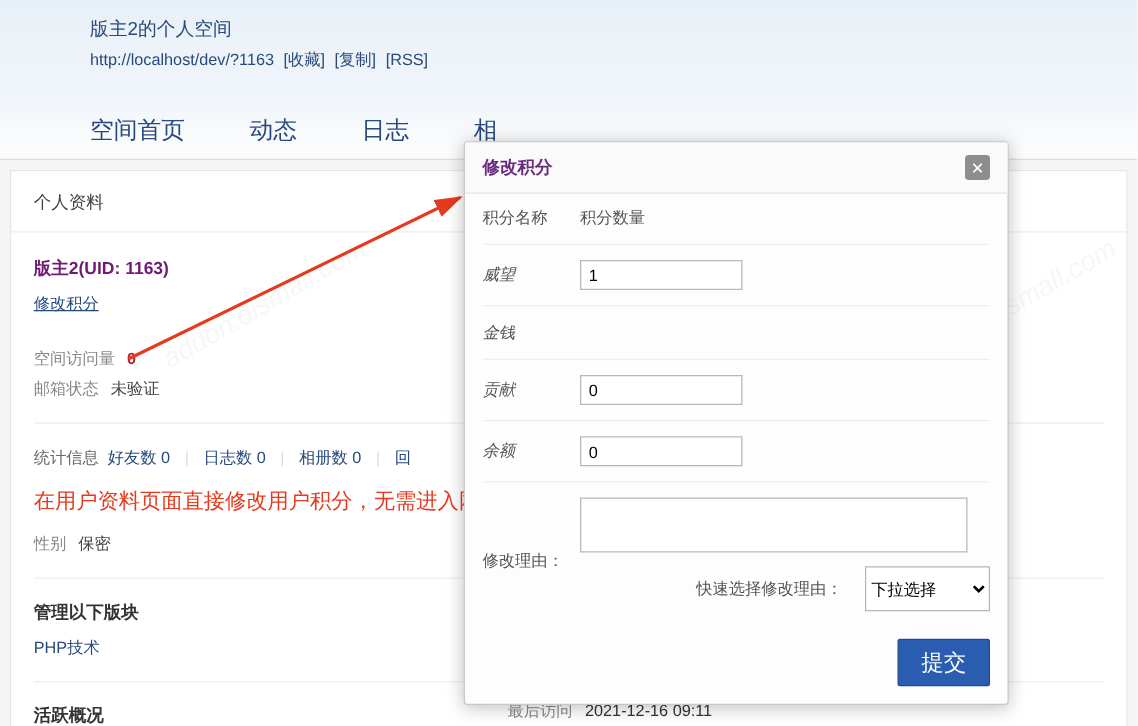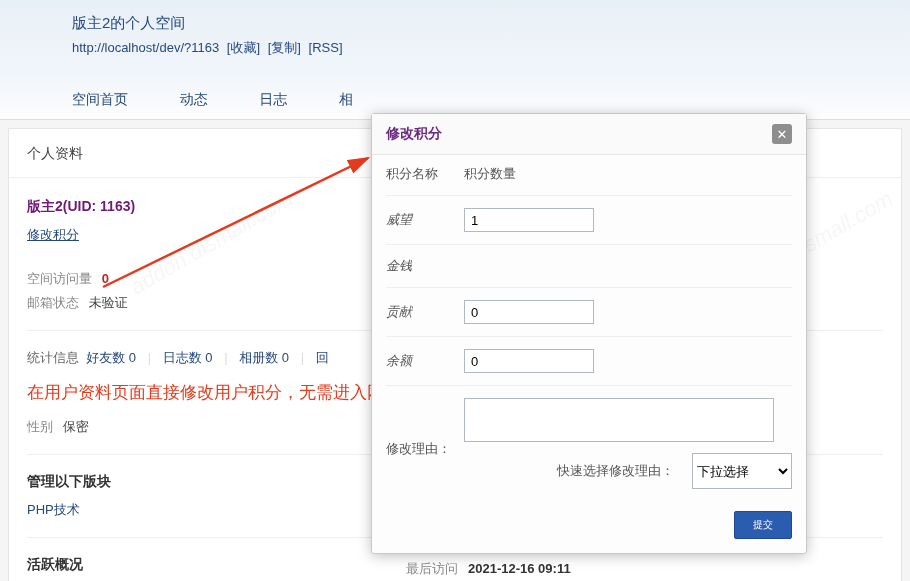--- a/index.html
+++ b/index.html
@@ -2,39 +2,39 @@
 <html><head>
 <meta charset="utf-8">
 <style>
   * { box-sizing: border-box; margin: 0; padding: 0; }
   body { font-family: "Microsoft YaHei", Arial, sans-serif; font-size: 13px; color: #444; background: #f5f5f5; width: 910px; height: 581px; overflow: hidden; position: relative; }
   .header { background: linear-gradient(to bottom, #e8f0f7 0%, #f0f5fa 60%, #fdfdfd 100%); padding: 10px 8px 0 8px; border-bottom: 1px solid #d6e0e8; }
   .space-title { color: #27497d; font-size: 15px; padding-left: 64px; padding-top: 4px; }
   .space-url-line { padding-left: 64px; margin-top: 6px; color: #27497d; }
   .space-url-line a { color: #27497d; text-decoration: none; margin-left: 4px; }
   .nav { margin-top: 34px; padding-left: 64px; }
-  .nav a { display: inline-block; color: #27497d; font-size: 14px; margin-right: 48px; text-decoration: none; padding-bottom: 10px; }
+  .nav a { display: inline-block; color: #27497d; font-size: 19px; margin-right: 48px; text-decoration: none; padding-bottom: 10px; }
   .main { background: #fff; margin: 8px 8px 0 8px; border: 1px solid #e5e5e5; }
   .section-title { padding: 16px 18px 14px 18px; border-bottom: 1px solid #eee; font-size: 14px; color: #444; }
   .profile-body { padding: 20px 18px; }
   .uid-line { font-size: 14px; color: #333; margin-bottom: 10px; }
   .uid-line b { color: #701a75; }
   .edit-link { color: #27497d; font-size: 13px; margin-bottom: 14px; display: inline-block; }
   .info-line { color: #888; font-size: 13px; margin-bottom: 6px; }
   .info-line .val { color: #444; margin-left: 6px; }
   .info-line .red { color: #b02b2b; font-weight: bold; }
   .hr { border: none; border-top: 1px solid #eee; margin: 18px 0; }
   .stats-line { color: #666; font-size: 13px; }
   .stats-line a { color: #27497d; text-decoration: none; }
   .stats-line .sep { color: #ddd; margin: 0 8px; }
   .annotation { color: #e63a1e; font-size: 17px; font-weight: 500; margin-top: 14px; }
   .block-title { font-size: 14px; color: #333; font-weight: bold; margin-bottom: 10px; }
   .tag-link { color: #27497d; text-decoration: none; font-size: 13px; }
   .lastvisit { position: absolute; left: 406px; bottom: 3px; font-size: 13px; color: #888; }
-  .lastvisit .v { color: #333; margin-left: 10px; font-weight: bold; }
+  .lastvisit .v { color: #333; margin-left: 10px; }
 
   
   .arrow { position: absolute; left: 48px; top: 152px; pointer-events: none; z-index: 5; }
 
   
   .modal { position: absolute; left: 371px; top: 113px; width: 436px; background: #fdfdfd; border: 1px solid #c8c8c8; box-shadow: 0 2px 14px rgba(0,0,0,0.25); z-index: 10; border-radius: 3px; }
   .modal-hd { padding: 10px 14px; border-bottom: 1px solid #e5e5e5; background: #fafafa; display: flex; justify-content: space-between; align-items: center; }
   .modal-title { color: #6a2a80; font-size: 14px; font-weight: bold; }
   .modal-close { width: 20px; height: 20px; background: #8e8e8e; color: #fff; border-radius: 3px; display: flex; align-items: center; justify-content: center; font-size: 13px; cursor: pointer; }
   .modal-body { padding: 0 14px; }
@@ -43,21 +43,21 @@
   .frow { display: flex; align-items: center; padding: 12px 0; border-bottom: 1px solid #eee; }
   .frow .lbl { width: 78px; color: #555; font-size: 13px; font-style: italic; }
   .frow input[type=text] { width: 130px; height: 24px; border: 1px solid #b2b8c0; padding: 2px 6px; font-size: 13px; }
   .reason-row { display: flex; align-items: center; padding: 12px 0 8px 0; }
   .reason-row .lbl { width: 78px; color: #555; padding-top: 10px; }
   .reason-area { flex: 1; }
   .reason-area textarea { width: 310px; height: 44px; border: 1px solid #b2b8c0; resize: none; font-size: 13px; padding: 4px; }
   .quick-sel { margin-top: 8px; font-size: 13px; color: #555; display: flex; align-items: center; justify-content: flex-end; padding-right: 0; gap: 10px; }
   .quick-sel select { width: 100px; height: 36px; border: 1px solid #b2b8c0; margin-left: 8px; font-size: 13px; background: #fff; }
   .modal-ft { padding: 14px; text-align: right; }
-  .submit-btn { background: #2a5db0; color: #fff; border: 1px solid #1f4a92; padding: 6px 18px; font-size: 10px; cursor: pointer; border-radius: 2px; }
+  .submit-btn { background: #2a5db0; color: #fff; border: 1px solid #1f4a92; padding: 6px 18px; font-size: 18px; cursor: pointer; border-radius: 2px; }
 
   
   .watermark { position: absolute; opacity: 0.08; font-size: 22px; color: #999; transform: rotate(-30deg); pointer-events: none; font-style: italic; }
 </style>
 </head>
 <body>
 
 <div class="header">
   <div class="space-title">版主2的个人空间</div>
   <div class="space-url-line">

